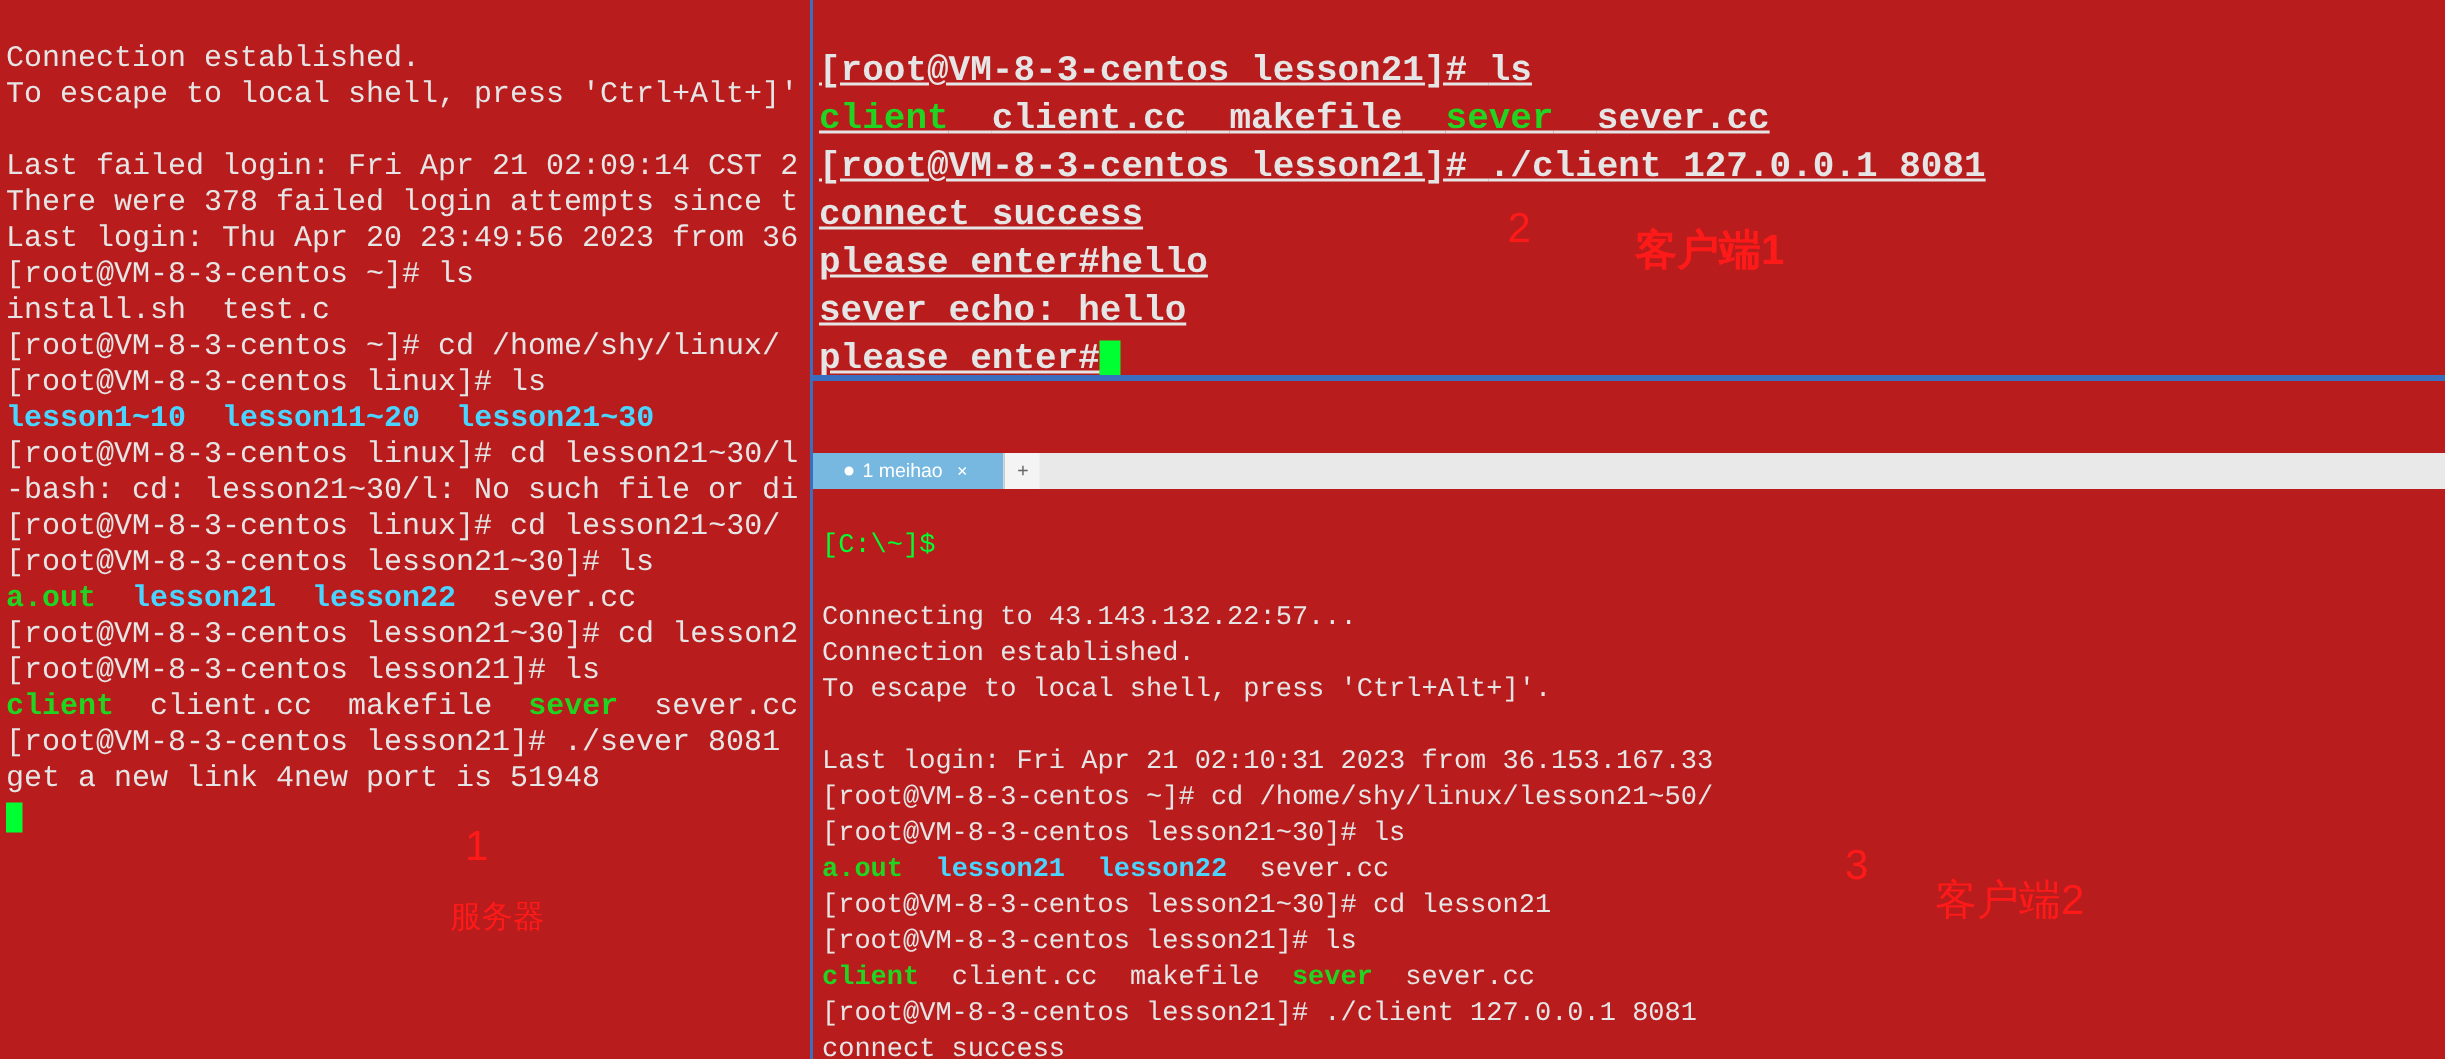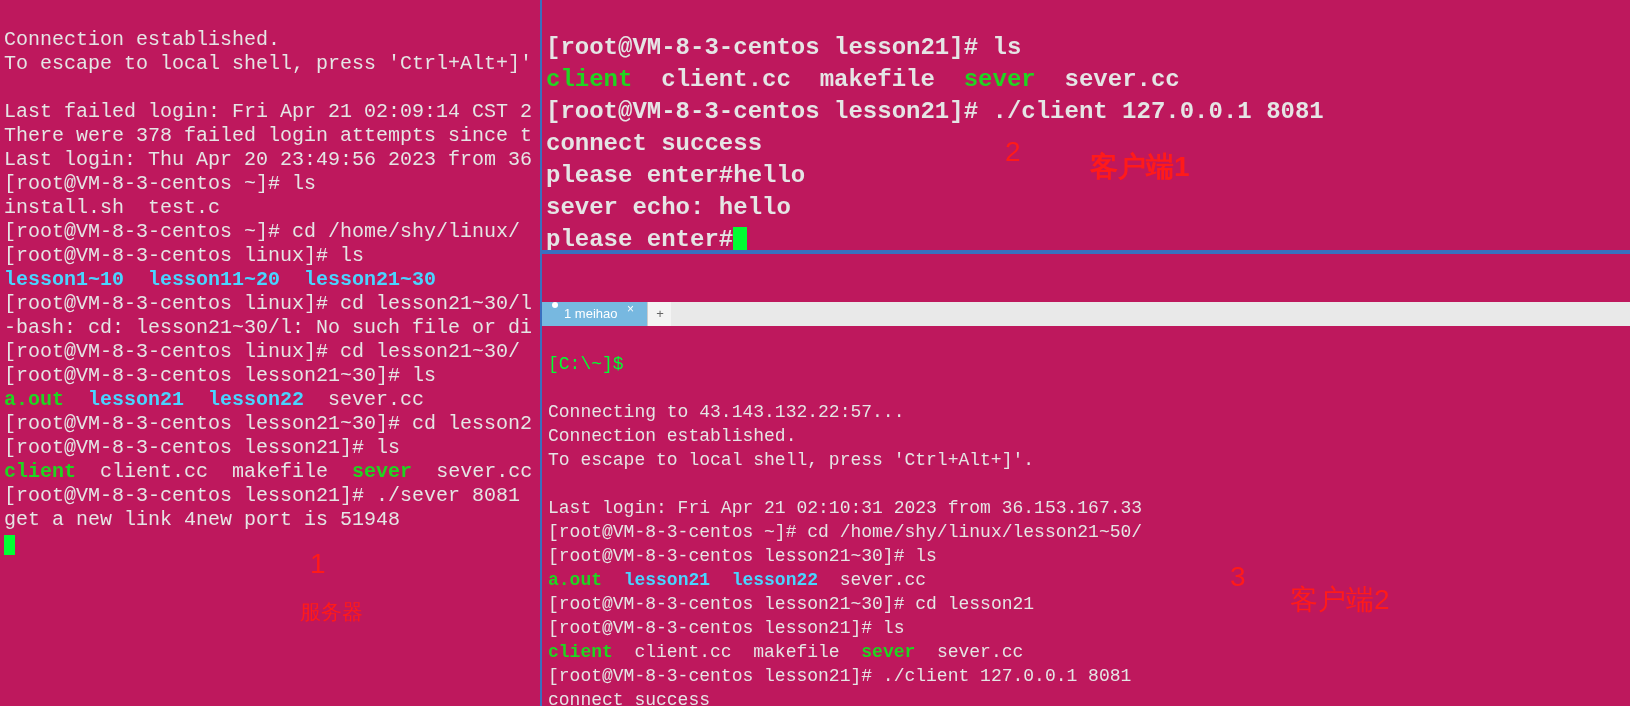--- a/index.html
+++ b/index.html
@@ -8,45 +8,46 @@
     background:#000;
     font-family:"Consolas","Courier New",monospace;
     font-size:20px;
     line-height:24px;
     color:#e5e5e5;
     overflow:hidden;
     position:relative;
   }
   .pane {
     position:absolute;
-    background:#be185d;
+    background:#b91c1c;
     white-space:pre;
     overflow:hidden;
   }
   #pane-left   { left:0;   top:0;   width:540px;  height:706px; padding:4px 4px 0 4px;}
-  #pane-top-right { left:542px; top:0;   width:1088px; height:250px; padding:0 4px; font-size:24px; line-height:32px; font-weight:bold;}
+  #pane-top-right { left:542px; top:0;   width:1088px; height:250px; padding:0 4px; font-size:24px; line-height:32px; font-weight:bold;text-decoration:underline;}
   #pane-bot-right { left:542px; top:254px; width:1088px; height:452px; }
 
   
   .tabbar {
     height:24px;
     background:#e9e9e9;
     display:flex;
     align-items:stretch;
     font-size:13px;
     font-family:"Segoe UI",Arial,sans-serif;
     font-weight:normal;
     line-height:24px;
     color:#444;
   }
   .tab {
     background:#77b8e0;
     color:#fff;
-    padding:0 10px;
+    padding:0 21px;
     display:flex;
+    align-items:center;
     gap:6px;
   }
   .tab .dot { width:6px;height:6px;border-radius:50%;background:#fff;display:inline-block;}
   .tab .close {
     width:14px;height:14px;display:inline-flex;align-items:center;justify-content:center;
     font-size:12px;color:#fff;
   }
   .addtab {
     width:24px;display:flex;align-items:center;justify-content:center;color:#666;
     border-left:1px solid #ccc;

